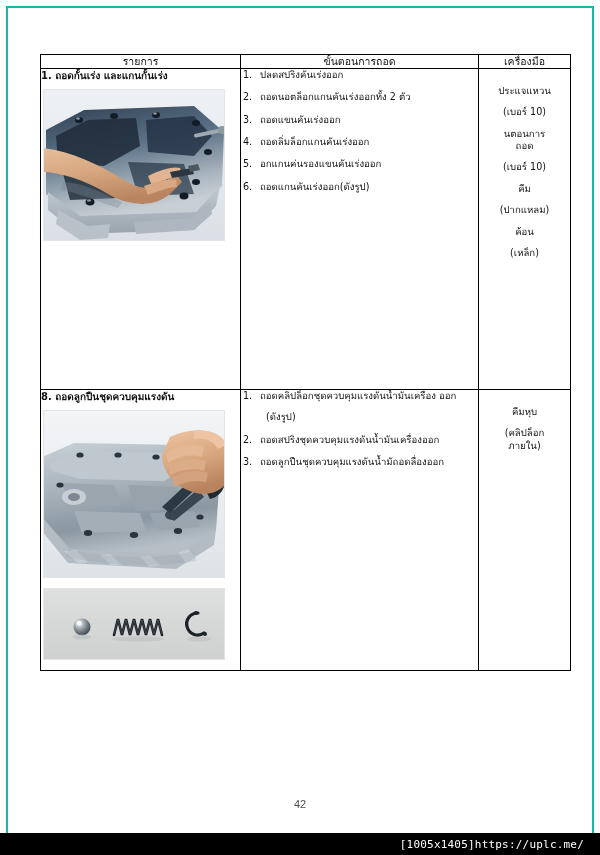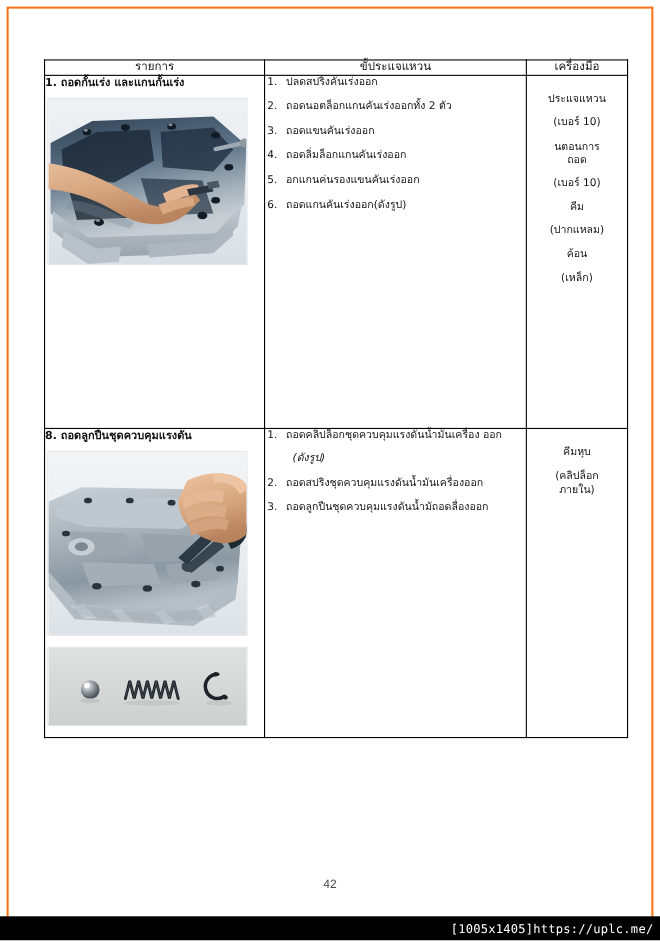--- a/index.html
+++ b/index.html
@@ -16,21 +16,21 @@
     overflow: hidden;
   }
 
   
   .page-frame {
     position: absolute;
     left: 6px;
     top: 6px;
     width: 588px;
     height: 843px;
-    border: 2px solid #f97316;
+    border: 2px solid #14b8a6;
     box-sizing: border-box;
     background: #fff;
   }
 
   .page-inner {
     position: absolute;
     left: 0; top: 0; right: 0; bottom: 0;
     background: #fff;
   }
 
@@ -102,21 +102,20 @@
   }
   .steps-list li .num {
     position: absolute;
     left: 2px;
     top: 0;
   }
   .steps-list li .cont {
     display: block;
     margin-top: 9px;
     padding-left: 6px;
-    font-style: italic;
   }
 
   
   .tools-cell { padding: 7px 3px 8px 3px; text-align: center; }
   .tools-list { margin: 16px; padding: 0; list-style: none; }
   .tools-list li {
     font-size: 9.6px;
     color: #111;
     line-height: 1.3;
     margin-bottom: 9px;
@@ -142,21 +141,21 @@
     position: absolute;
     left: 0;
     right: 0;
     bottom: 0;
     height: 22px;
     background: #000;
     color: #fff;
     display: flex;
     align-items: center;
     justify-content: flex-end;
-    padding-right: 6px;
+    padding-right: 16px;
     box-sizing: border-box;
     font-family: "DejaVu Sans Mono", "Liberation Mono", monospace;
     font-size: 11px;
     letter-spacing: 0.2px;
   }
 </style>
 </head>
 <body>
 
 <div class="page-frame">
@@ -164,21 +163,21 @@
 
     <table class="doc-table">
       <colgroup>
         <col class="col-item">
         <col class="col-steps">
         <col class="col-tools">
       </colgroup>
       <thead>
         <tr>
           <th class="hdr">รายการ</th>
-          <th class="hdr">ขั้ประแจแหวน</th>
+          <th class="hdr">ขั้นตอนการถอด</th>
           <th class="hdr">เครื่องมือ</th>
         </tr>
       </thead>
       <tbody>
 
         <tr class="row1">
           <td class="item-cell">
             <div class="item-title">1. ถอดกั้นเร่ง และแกนกั้นเร่ง</div>
 
             <div class="photo" style="width:182px;height:152px;">

